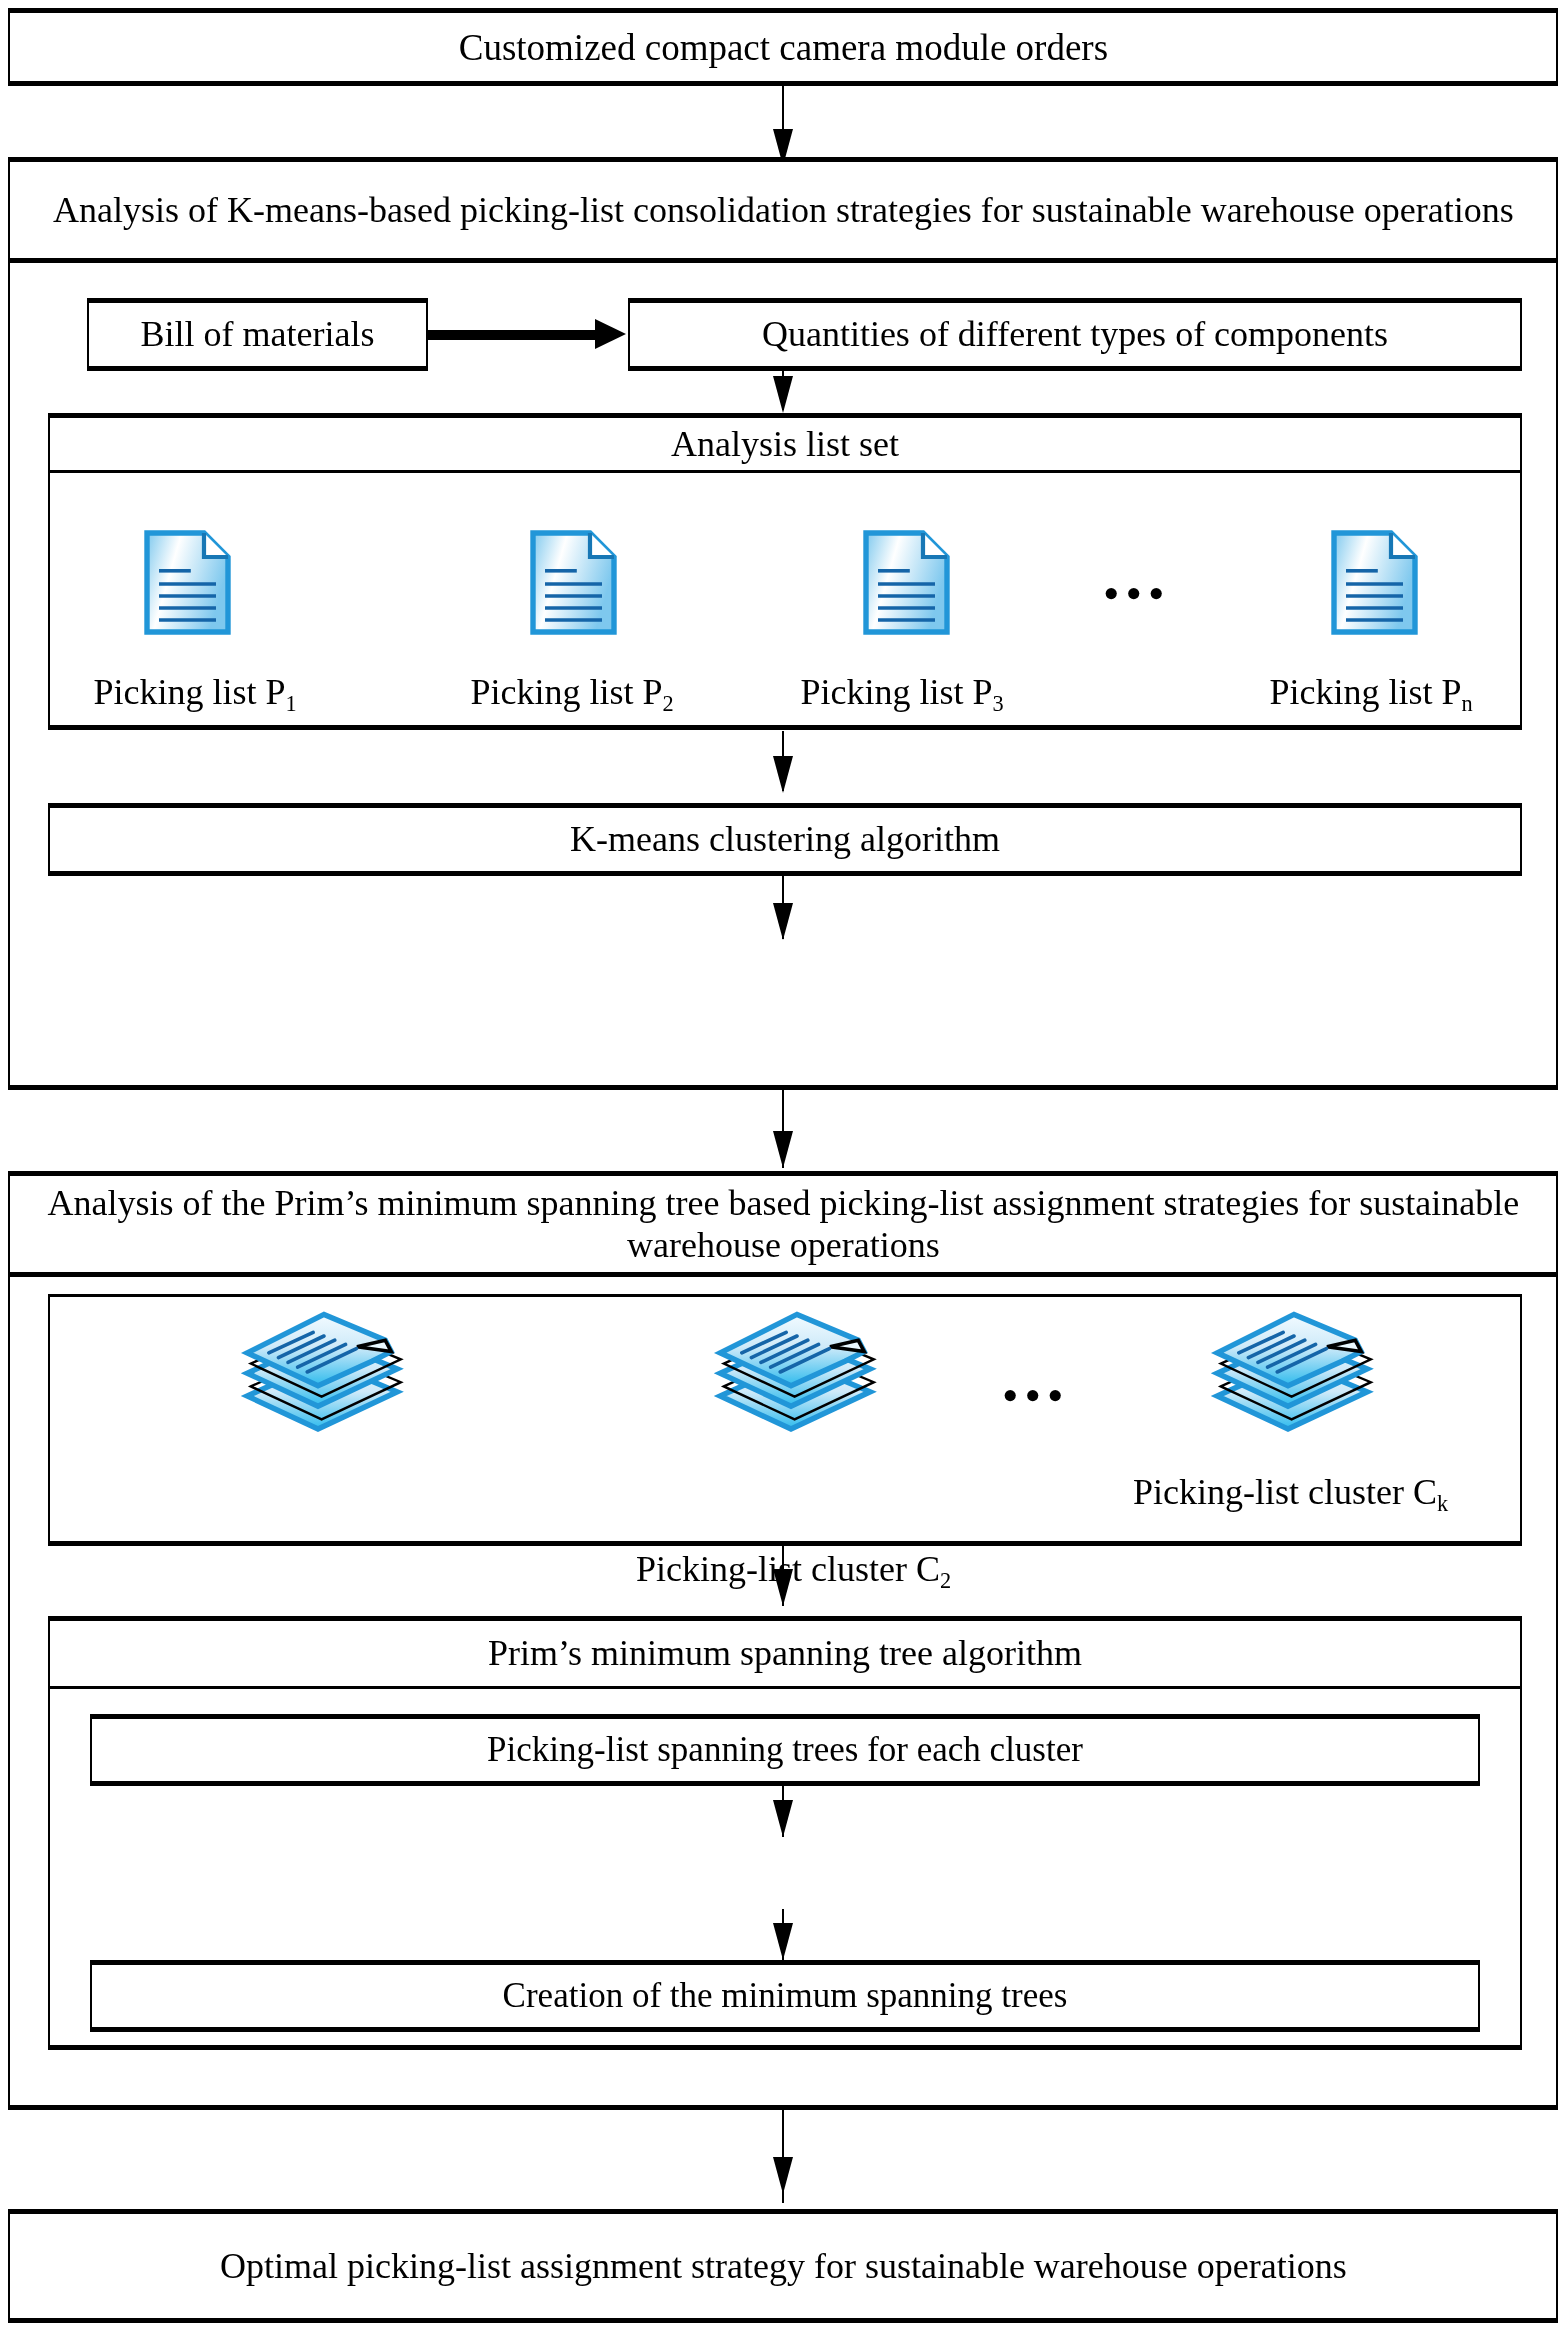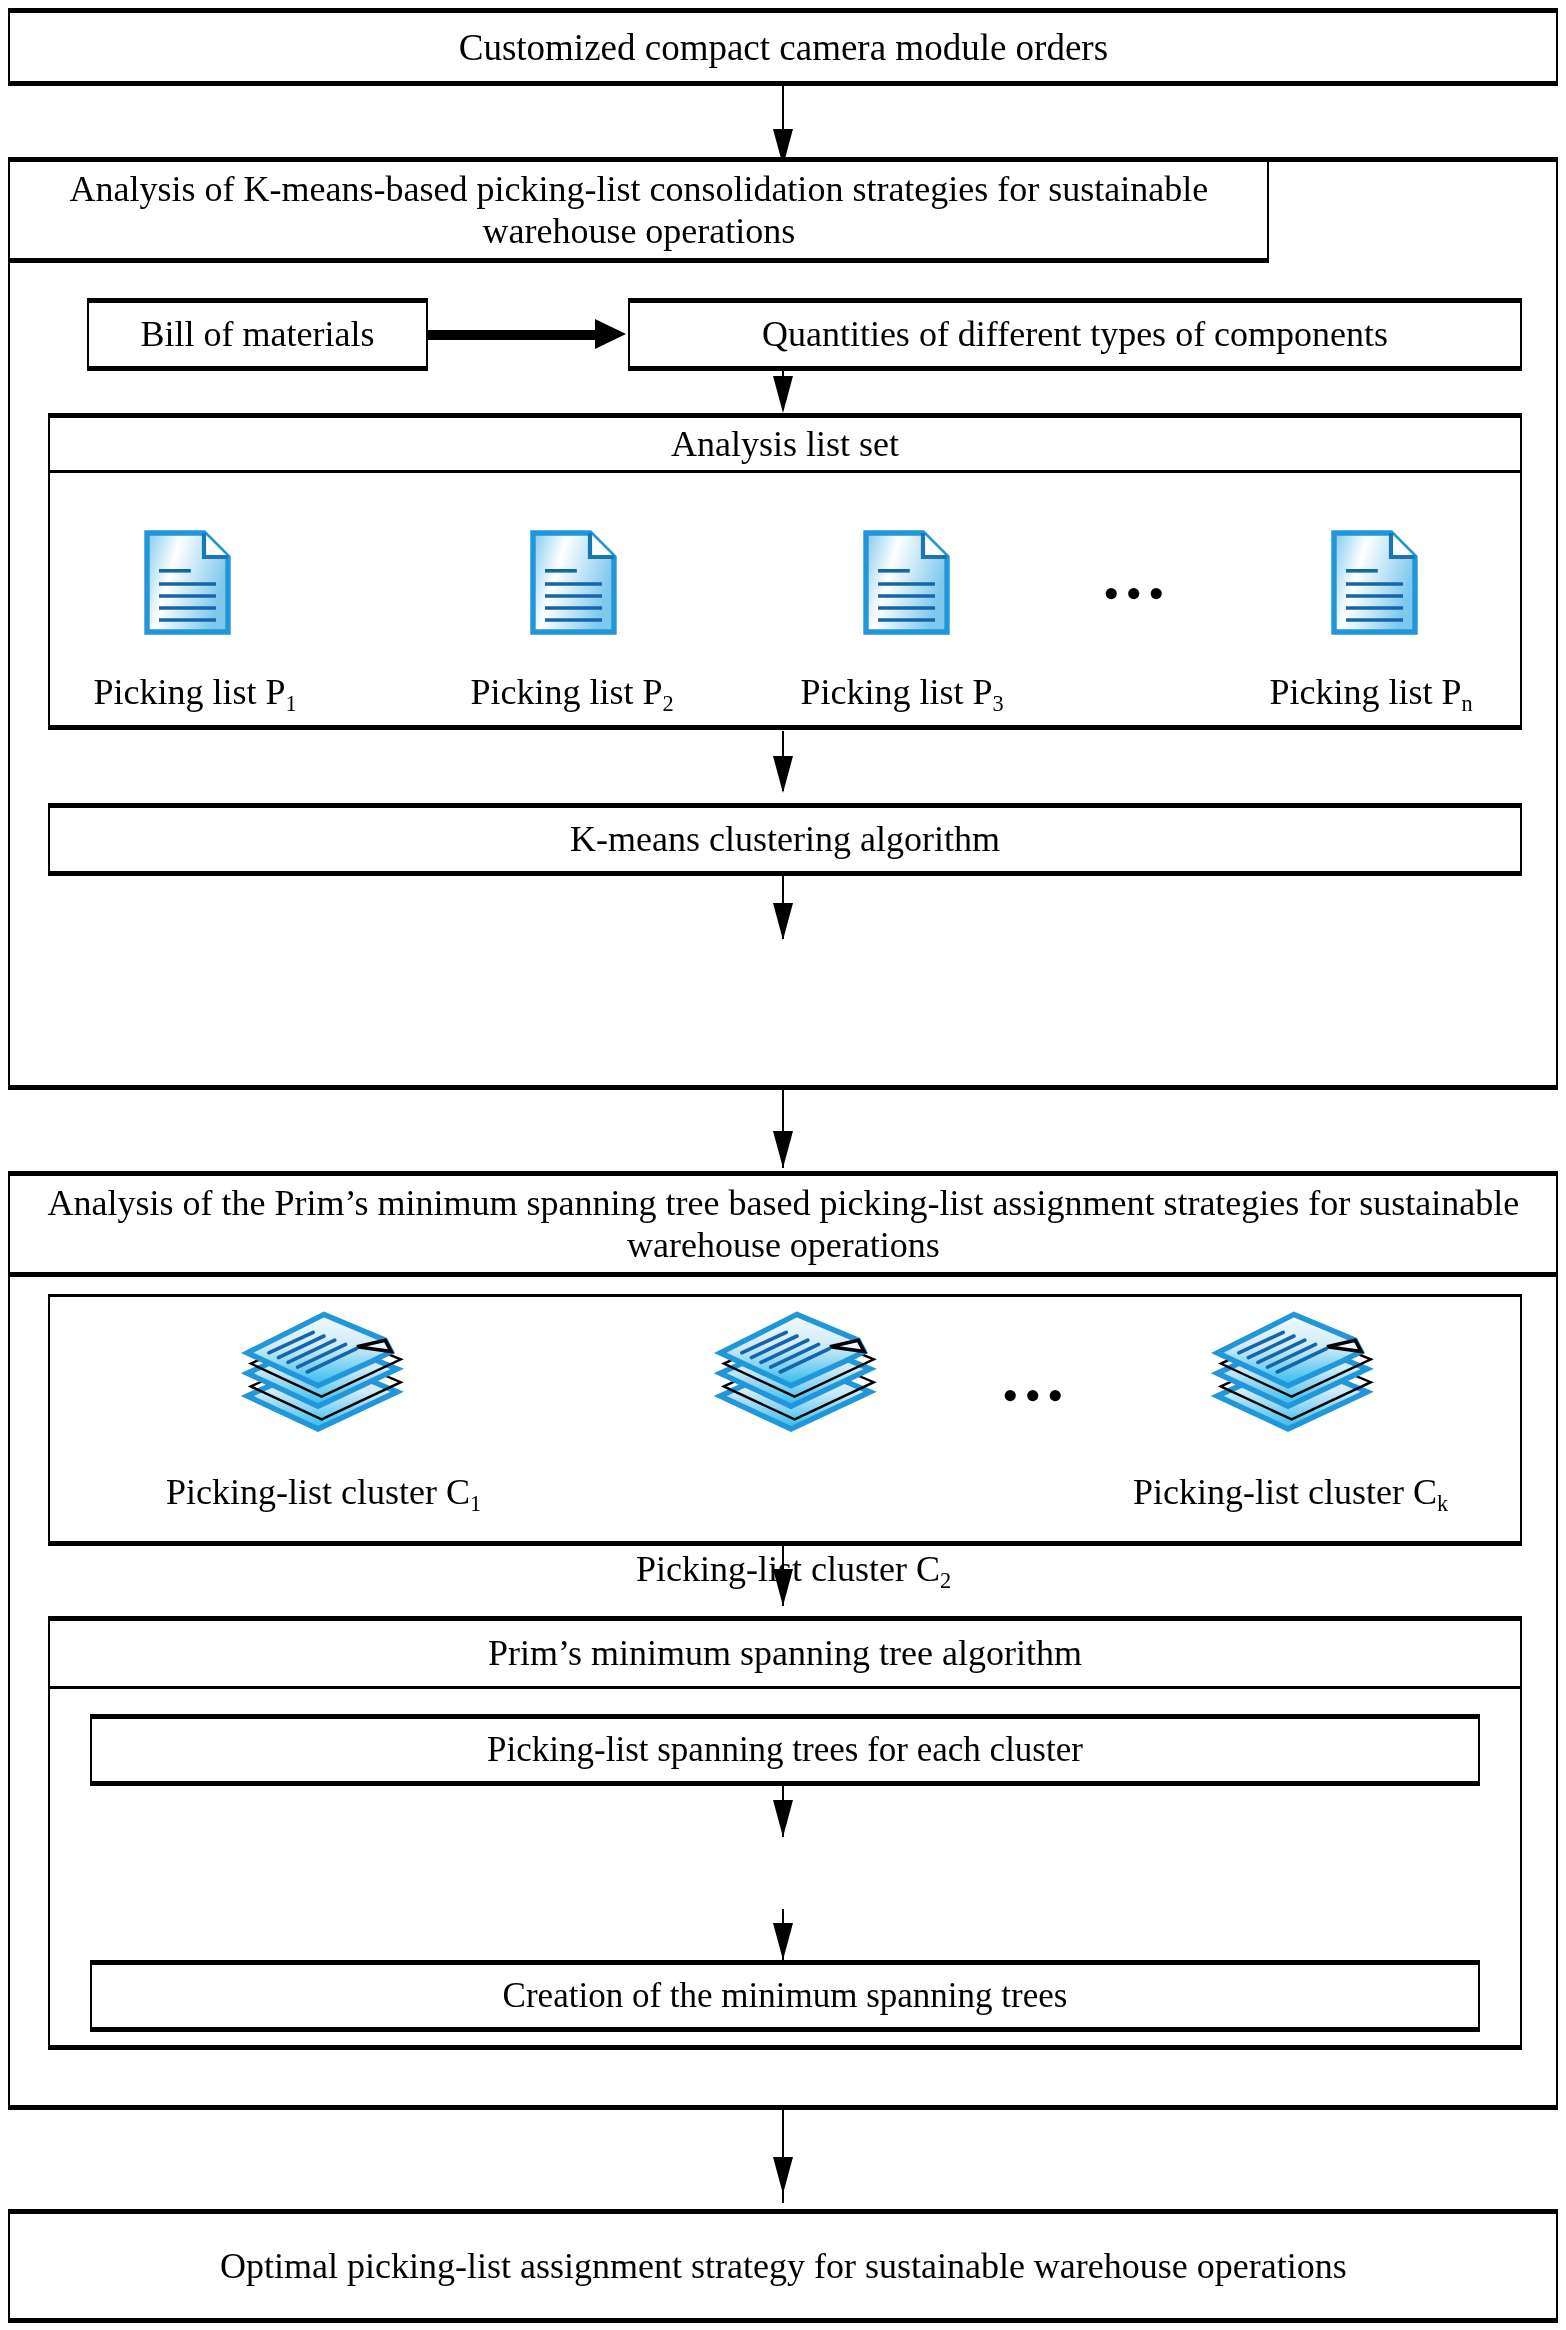--- a/index.html
+++ b/index.html
@@ -94,21 +94,21 @@
 
   <div class="box hh t62" style="left:8.4px;top:8.4px;width:1550px;height:78px;">
     <span class="txt">Customized compact camera module orders</span>
   </div>
 
   <div class="vline" style="left:782px;top:86px;width:2.4px;height:57px;"></div>
   <div class="vhead" style="left:773px;top:129px;"></div>
 
   <div class="outer" style="left:8.4px;top:157px;width:1550px;height:933px;"></div>
 
-  <div class="box hh t60" style="left:8.4px;top:157px;width:1261px;height:106px;">
+  <div class="box hh t60" style="left:8.4px;top:157px;width:1550px;height:106px;">
     <span class="txt">Analysis of K-means-based picking-list consolidation strategies for sustainable warehouse operations</span>
   </div>
 
   <div class="box hh t60" style="left:87px;top:298px;width:341px;height:73px;">
     <span class="txt">Bill of materials</span>
   </div>
 
   <div class="harrow-thick" style="left:428px;top:330px;width:168px;"></div>
   <div class="hhead" style="left:595px;top:319px;"></div>
 
@@ -284,23 +284,20 @@
       <g stroke="#1565a8" stroke-width="6" stroke-linecap="round">
         <line x1="58" y1="78" x2="132" y2="44"></line>
         <line x1="74" y1="86" x2="150" y2="50"></line>
         <line x1="90" y1="94" x2="168" y2="57"></line>
         <line x1="106" y1="102" x2="186" y2="64"></line>
         <line x1="122" y1="110" x2="204" y2="71"></line>
       </g>
     </svg>
   </div>
 
-  <div class="lbl" style="left:114px;top:1471px;width:419px;">
-    <span>Picking-list cluster C</span><sub>1</sub>
-  </div>
   <div class="lbl" style="left:584px;top:1548px;width:419px;">
     <span>Picking-list cluster C</span><sub>2</sub>
   </div>
   <div class="lbl" style="left:1081px;top:1471px;width:419px;">
     <span>Picking-list cluster C</span><sub>k</sub>
   </div>
 
   <div class="vline" style="left:782px;top:1546px;width:2.4px;height:60px;"></div>
   <div class="vhead" style="left:773px;top:1569px;"></div>
 

